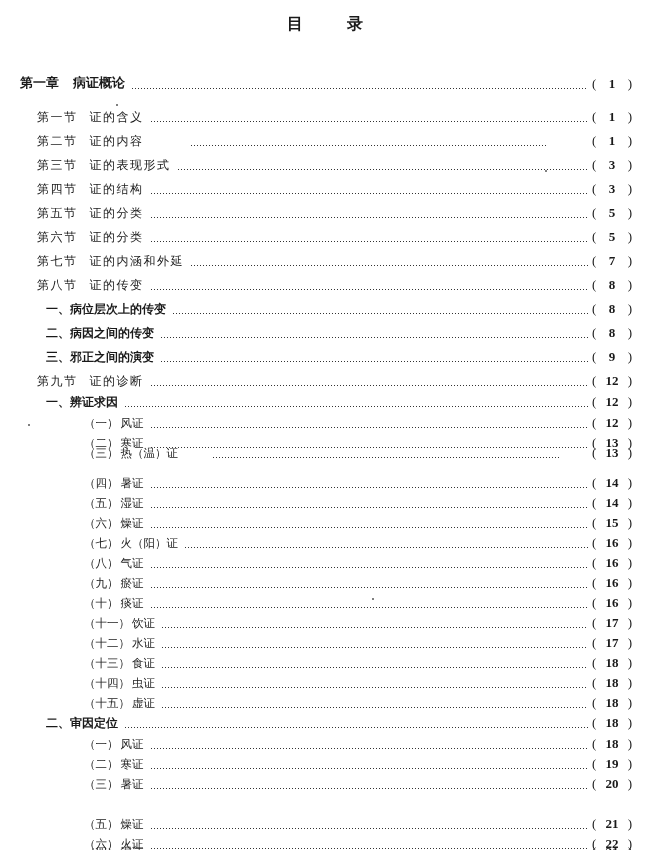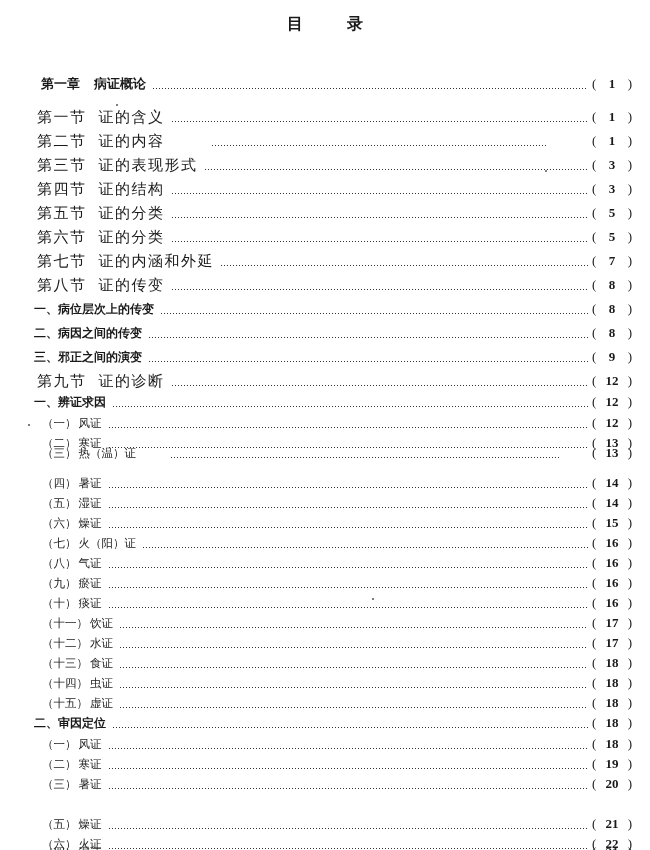--- a/index.html
+++ b/index.html
@@ -80,44 +80,44 @@
       margin-right: 18px;
     }
     .row .page-ref .pnum {
       flex: 1 1 auto;
       text-align: center;
       font-weight: bold;
     }
 
     
     .lvl-chapter .label {
-      font-family: Liberation Sans, sans-serif;
+      font-family: Liberation Mono, monospace;
       font-weight: bold;
       font-size: 13px;
-      padding-left: 41px;
+      padding-left: 20px;
     }
     .lvl-chapter .label .gap { width: 14px; }
     .lvl-section .label {
       font-family: "DejaVu Serif", "Liberation Serif", serif;
-      font-size: 15px;
+      font-size: 12px;
       padding-left: 37px;
       letter-spacing: 1.5px;
     }
     .lvl-section .label .gap { width: 12px; }
     .lvl-sub .label {
       font-family: Liberation Sans, sans-serif;
       font-weight: bold;
       font-size: 12px;
-      padding-left: 34px;
+      padding-left: 46px;
       text-align: center;
     }
     .lvl-item .label {
       font-family: "DejaVu Sans", "Liberation Sans", sans-serif;
       font-size: 11.5px;
-      padding-left: 42px;
+      padding-left: 84px;
     }
     .lvl-item .label .gap { width: 2px; }
 
     .stray-dot {
       position: absolute;
       width: 2px; height: 2px;
       background: #555;
       border-radius: 1px;
     }
   </style>

